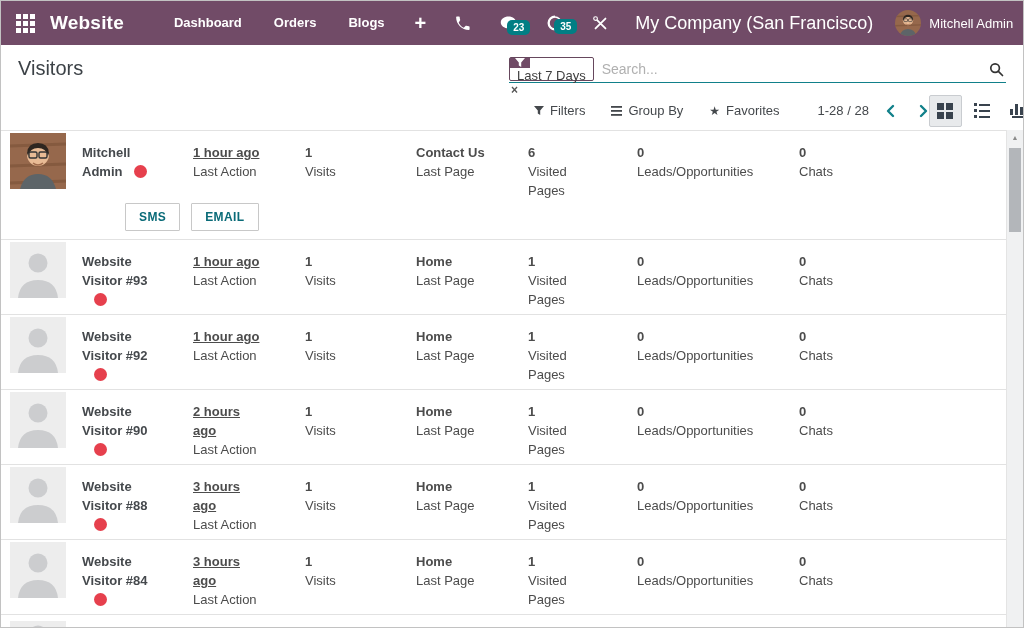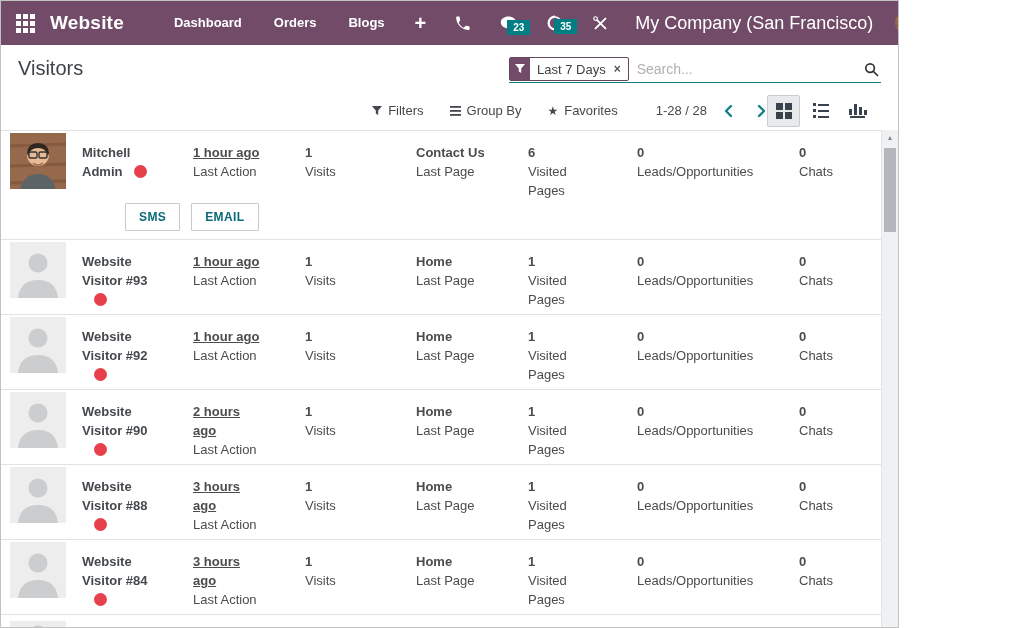--- a/index.html
+++ b/index.html
@@ -1,46 +1,46 @@
 <!DOCTYPE html>
 <html><head>
 <meta charset="utf-8">
 <style>
   html,body{margin:0;padding:0;background:#fff;}
   body{font-family:"Liberation Sans",sans-serif;}
-  .app{position:relative;width:899px;height:628px;border:1px solid #c2c2c2;box-sizing:border-box;overflow:hidden;background:#fff;}
+  .app{position:relative;width:1024px;height:628px;border:1px solid #c2c2c2;box-sizing:border-box;overflow:hidden;background:#fff;}
 
   
   .topbar{height:44px;background:#714B67;display:flex;align-items:center;color:#fff;padding:0 12px 0 15px;box-sizing:border-box;}
   .apps-grid{display:grid;grid-template-columns:repeat(3,5px);grid-gap:2px;margin-right:15px;cursor:pointer;}
   .apps-grid span{width:5px;height:5px;background:#fff;}
   .brand{font-size:19px;font-weight:bold;margin-right:34px;letter-spacing:.2px;cursor:pointer;}
   .menu-item{font-size:13px;font-weight:bold;padding:11px 16px;line-height:44px;cursor:pointer;white-space:nowrap;}
   .nav-ico{position:relative;padding:0 14px;display:flex;align-items:center;cursor:pointer;}
   .nav-ico svg{display:block;}
-  .badge{position:absolute;top:5px;left:22px;background:#017e84;color:#fff;font-size:10px;font-weight:bold;border-radius:0;padding:2px 6px;line-height:11px;}
+  .badge{position:absolute;top:5px;left:22px;background:#017e84;color:#fff;font-size:10px;font-weight:bold;border-radius:5px;padding:2px 6px;line-height:11px;}
   .tb-right{margin-left:auto;display:flex;align-items:center;}
   .company{font-size:18px;margin:0 22px 0 12px;white-space:nowrap;cursor:pointer;}
   .tb-avatar{width:26px;height:26px;border-radius:50%;overflow:hidden;margin-right:8px;flex:0 0 auto;cursor:pointer;}
   .username{font-size:13px;white-space:nowrap;cursor:pointer;margin-right:4px;}
   .plus-ico{font-size:20px;font-weight:bold;padding:0 14px;cursor:pointer;line-height:44px;}
 
   
   .control-panel{position:relative;height:85px;box-sizing:border-box;}
   .page-title{font-size:20px;font-weight:400;color:#3c4247;margin:0;position:absolute;left:17px;top:12px;}
   .searchbar{position:absolute;left:508px;right:17px;top:11px;height:26px;border-bottom:1px solid #11808a;display:flex;align-items:center;}
-  .facet{display:inline-flex;align-items:stretch;border:1px solid #66475d;border-radius:2px;height:22px;margin-right:4px;cursor:pointer;}
+  .facet{display:inline-flex;align-items:stretch;border:1px solid #66475d;border-radius:2px;height:22px;margin-right:4px;cursor:pointer;flex-direction:column;}
   .facet-ico{background:#714B67;display:flex;align-items:center;justify-content:center;width:20px;}
   .facet-label{display:flex;align-items:center;padding:0 7px;font-size:13px;color:#3f3f3f;}
   .facet-x{display:flex;align-items:center;padding:0 7px 0 1px;font-size:12px;font-weight:bold;color:#555;cursor:pointer;}
   .search-input{flex:1;border:0;outline:none;font-size:14px;color:#333;font-family:"Liberation Sans",sans-serif;padding:0 4px;background:transparent;}
   .search-input::placeholder{color:#b0b0b0;}
   .search-mag{cursor:pointer;display:flex;align-items:center;padding-right:2px;}
 
-  .cp-bottom{position:absolute;left:4px;right:0;top:46px;height:39px;display:flex;align-items:center;padding-left:518px;box-sizing:border-box;justify-content:flex-end;}
+  .cp-bottom{position:absolute;left:15px;right:0;top:46px;height:39px;display:flex;align-items:center;padding-left:518px;box-sizing:border-box;}
   .cp-btn{display:flex;align-items:center;gap:6px;font-size:13px;color:#44484c;cursor:pointer;white-space:nowrap;margin-right:26px;}
   .cp-btn .star{font-size:12px;color:#44484c;}
   .pager-text{font-size:13px;color:#44484c;margin-left:12px;cursor:pointer;white-space:nowrap;}
   .pager-nav{display:flex;gap:24px;margin-left:16px;}
   .pager-nav svg{cursor:pointer;}
   .switcher{margin-left:auto;margin-right:24px;display:flex;gap:4px;}
   .vs-btn{width:31px;height:30px;display:flex;align-items:center;justify-content:center;border:1px solid transparent;border-radius:2px;cursor:pointer;}
   .vs-btn.active{background:#e8eaec;border-color:#c9ccd0;}
   .kanban-glyph{display:grid;grid-template-columns:7px 7px;grid-gap:2px;}
   .kanban-glyph span{width:7px;height:7px;background:#39434e;}

